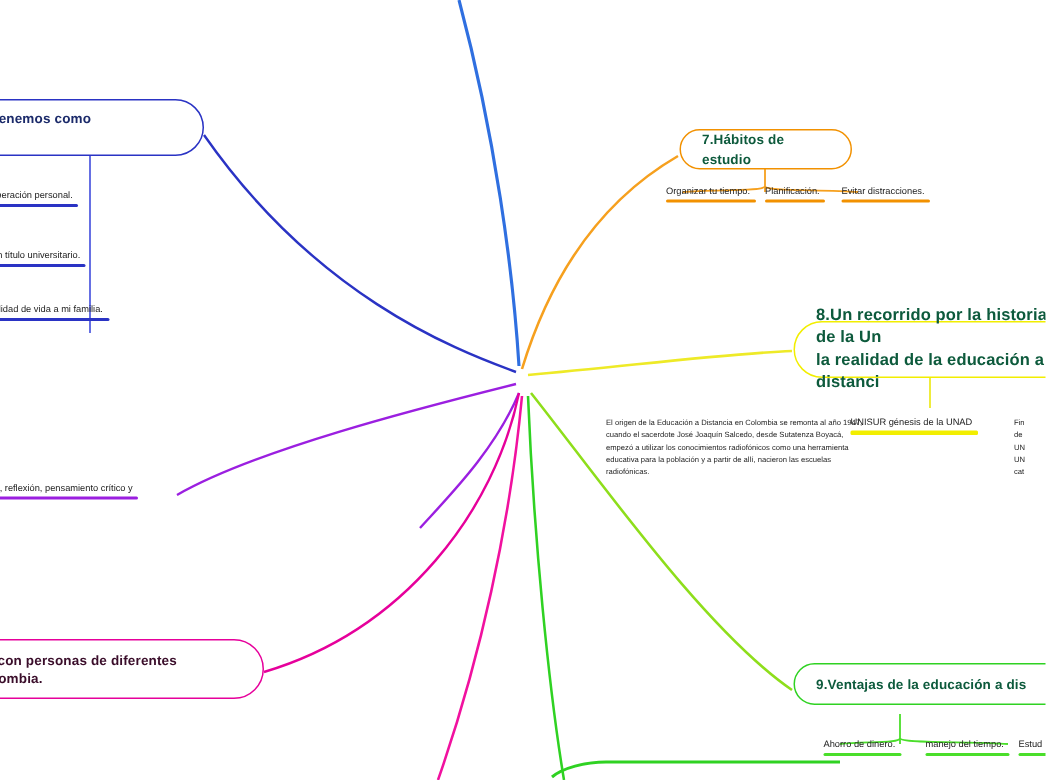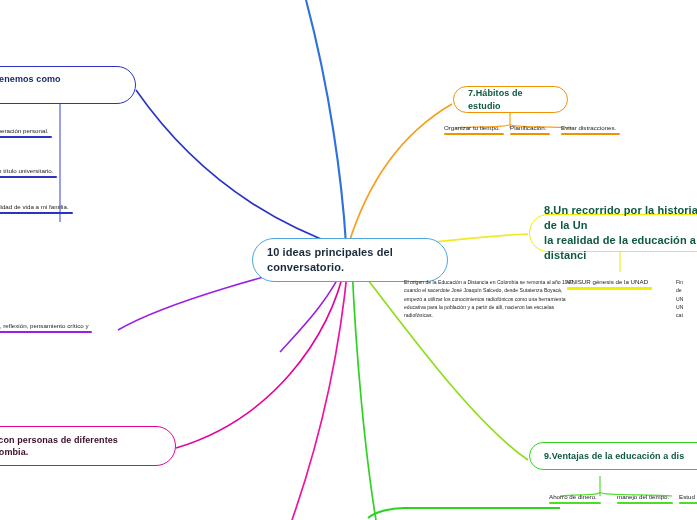--- a/index.html
+++ b/index.html
@@ -61,24 +61,20 @@
     <path d="M354,262 C400,320 470,420 528,460" fill="none" stroke="#8ede1b" stroke-width="1.7"></path>
 
     <path d="M600,476 L600,492" stroke="#4ade2a" stroke-width="1.2" fill="none"></path>
     <path d="M600,492 C600,496 575,494 560,496" stroke="#4ade2a" stroke-width="1.2" fill="none"></path>
     <path d="M600,492 L600,496" stroke="#4ade2a" stroke-width="1.2" fill="none"></path>
     <path d="M600,492 C600,496 650,494 672,496" stroke="#4ade2a" stroke-width="1.2" fill="none"></path>
 
     <path d="M368,518 C375,512 390,508 404,508 L560,508" fill="none" stroke="#2fd222" stroke-width="2"></path>
   </svg>
 
-  <div class="node" style="left:252px;top:238px;width:196px;height:44px;border-color:#4da6dd;">
-    <span class="label" style="color:#1b2a3a;font-size:11px;">10 ideas principales del
-conversatorio.</span>
-  </div>
 
   <div class="node" style="left:453px;top:86px;width:115px;height:27px;border-color:#f29100;">
     <span class="label" style="color:#0d5a3c;font-size:9px;">7.Hábitos de estudio</span>
   </div>
 
   <div class="leaf" style="left:444px;top:124px;">
     <span class="txt">Organizar tu tiempo.</span>
     <span class="rule" style="background: rgb(242, 145, 0); width: 60px;"></span>
   </div>
   <div class="leaf" style="left:510px;top:124px;">

